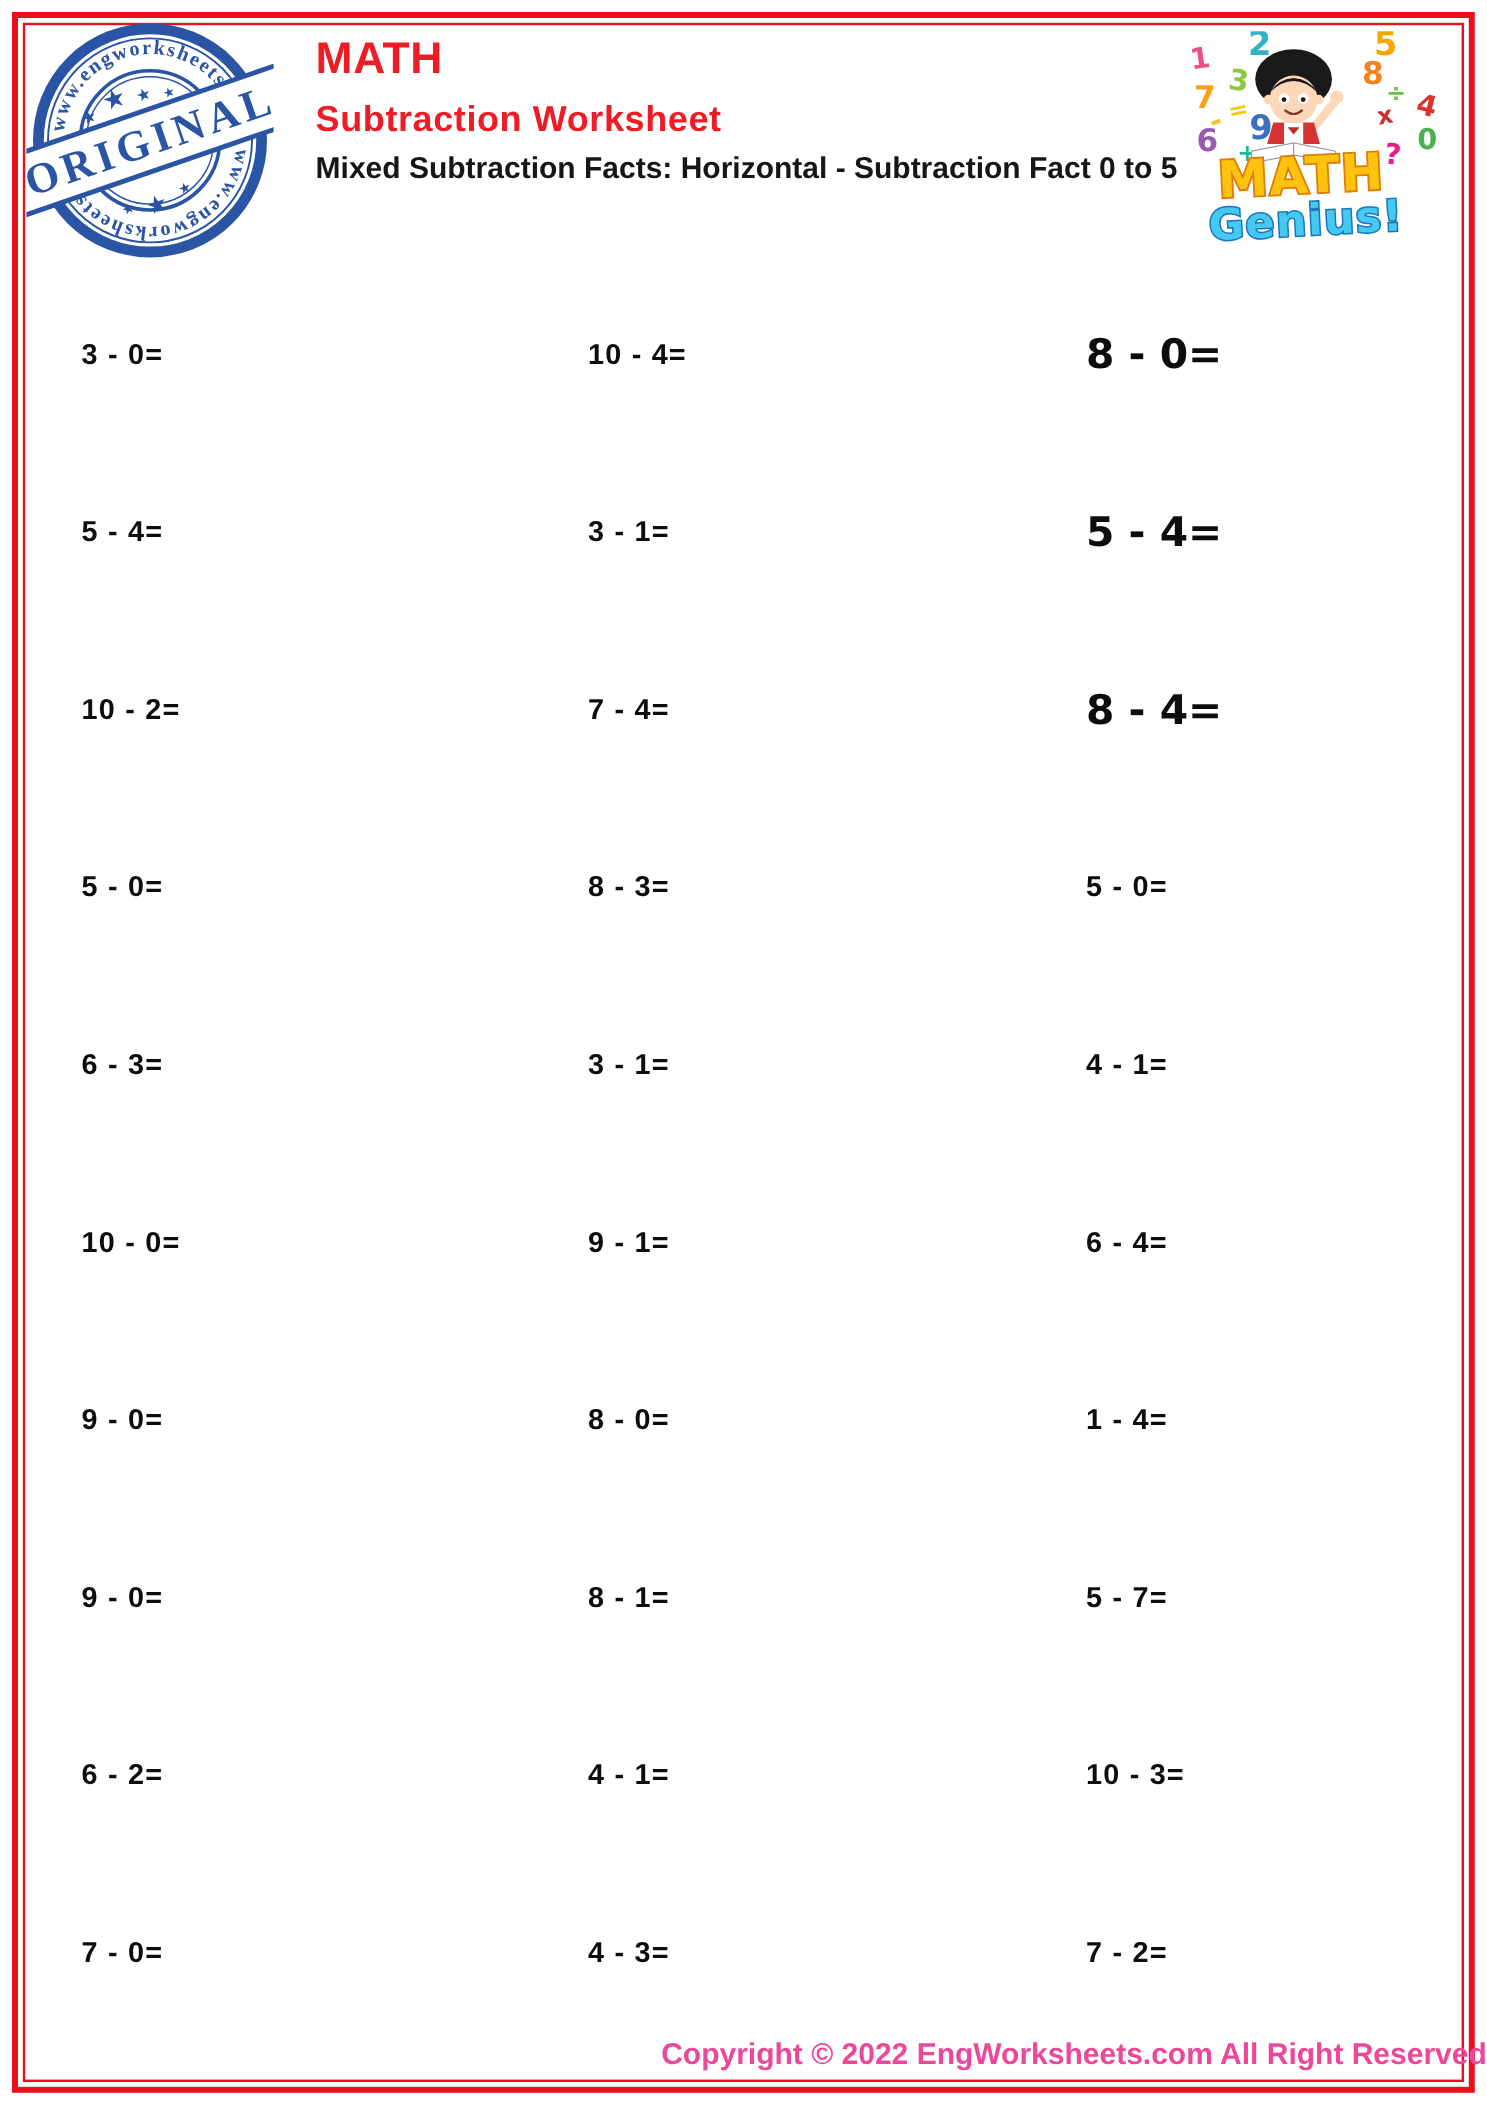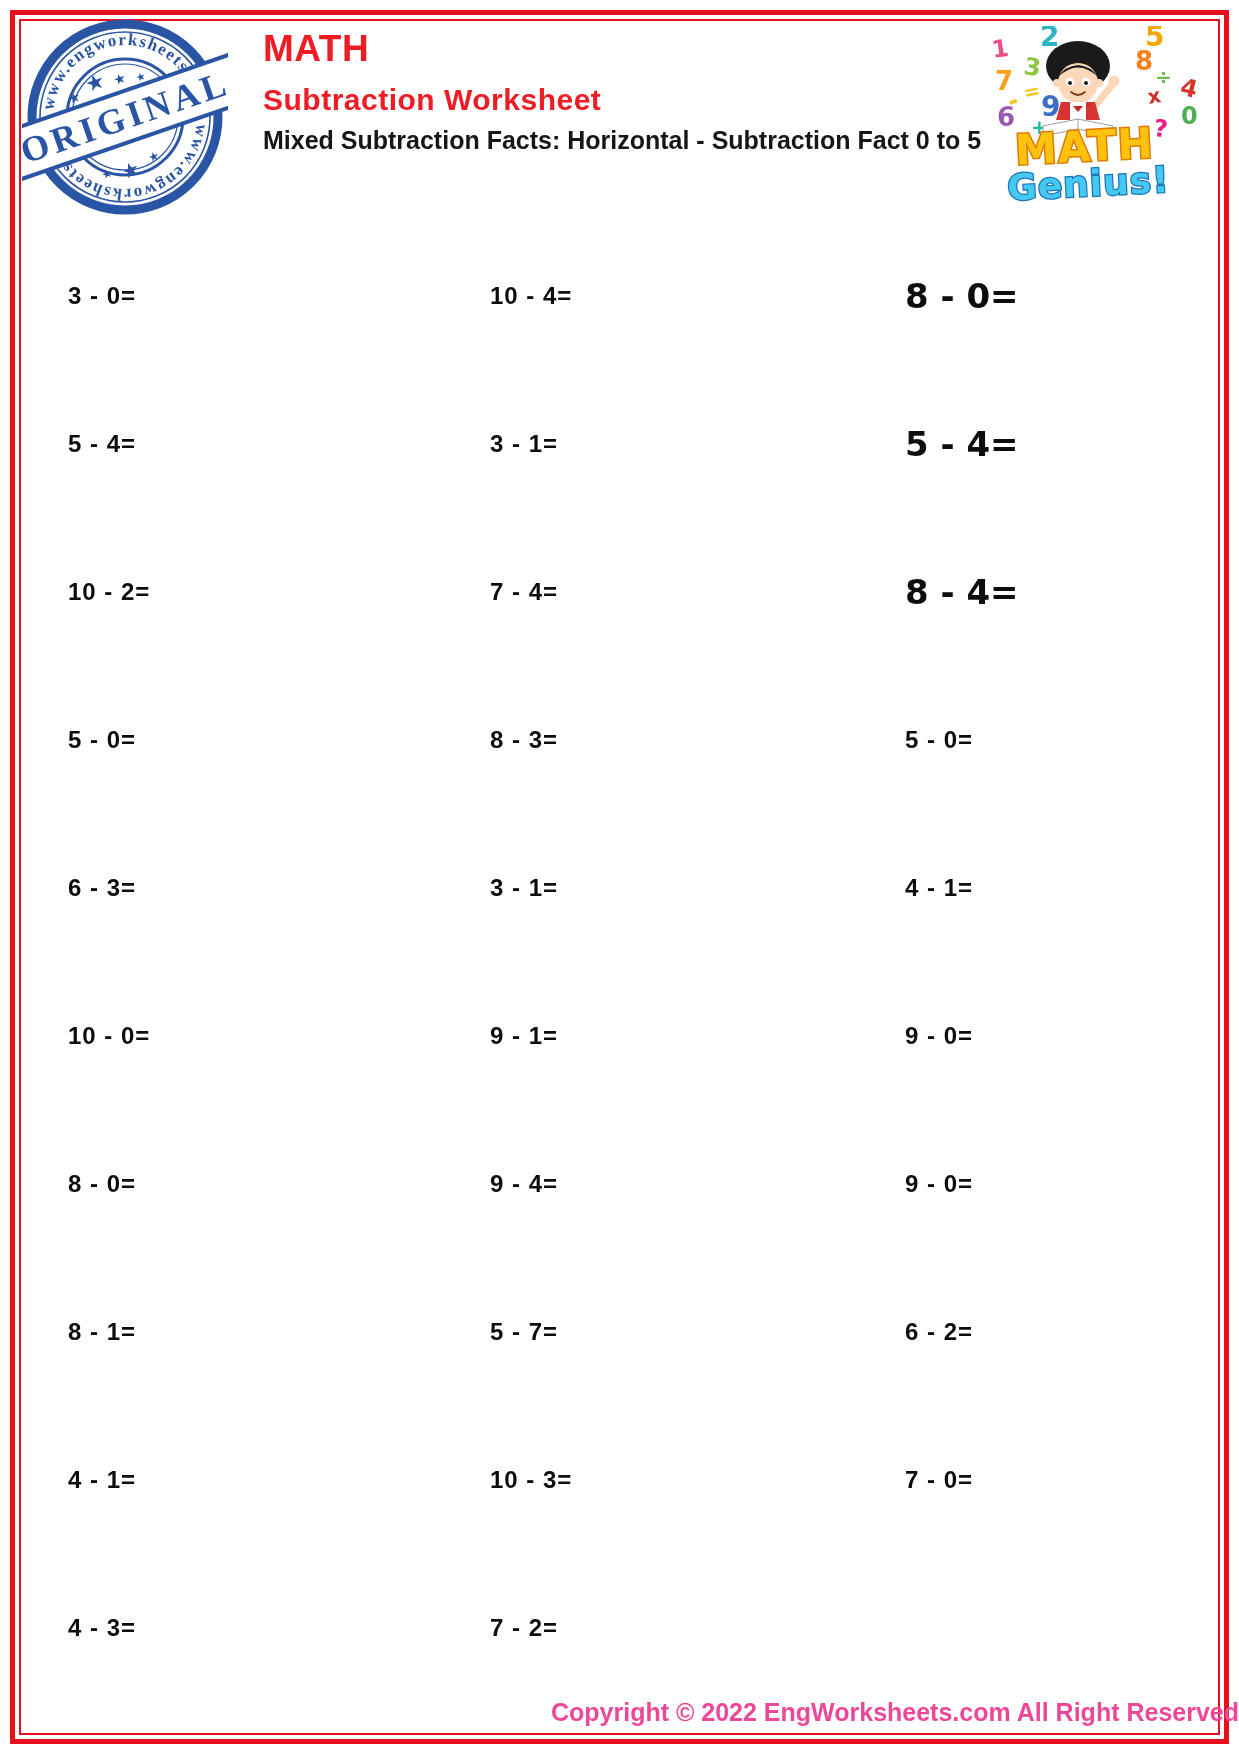--- a/index.html
+++ b/index.html
@@ -141,23 +141,24 @@
       <div class="problem">7 - 4=</div>
       <div class="problem alt">8 - 4=</div>
       <div class="problem">5 - 0=</div>
       <div class="problem">8 - 3=</div>
       <div class="problem">5 - 0=</div>
       <div class="problem">6 - 3=</div>
       <div class="problem">3 - 1=</div>
       <div class="problem">4 - 1=</div>
       <div class="problem">10 - 0=</div>
       <div class="problem">9 - 1=</div>
+      <div class="problem">6 - 4=</div>
       <div class="problem">9 - 0=</div>
       <div class="problem">8 - 0=</div>
-      <div class="problem">9 - 4=</div>
+      <div class="problem">1 - 4=</div>
       <div class="problem">9 - 0=</div>
       <div class="problem">8 - 1=</div>
       <div class="problem">5 - 7=</div>
       <div class="problem">6 - 2=</div>
       <div class="problem">4 - 1=</div>
       <div class="problem">10 - 3=</div>
       <div class="problem">7 - 0=</div>
       <div class="problem">4 - 3=</div>
       <div class="problem">7 - 2=</div>
     </div>

